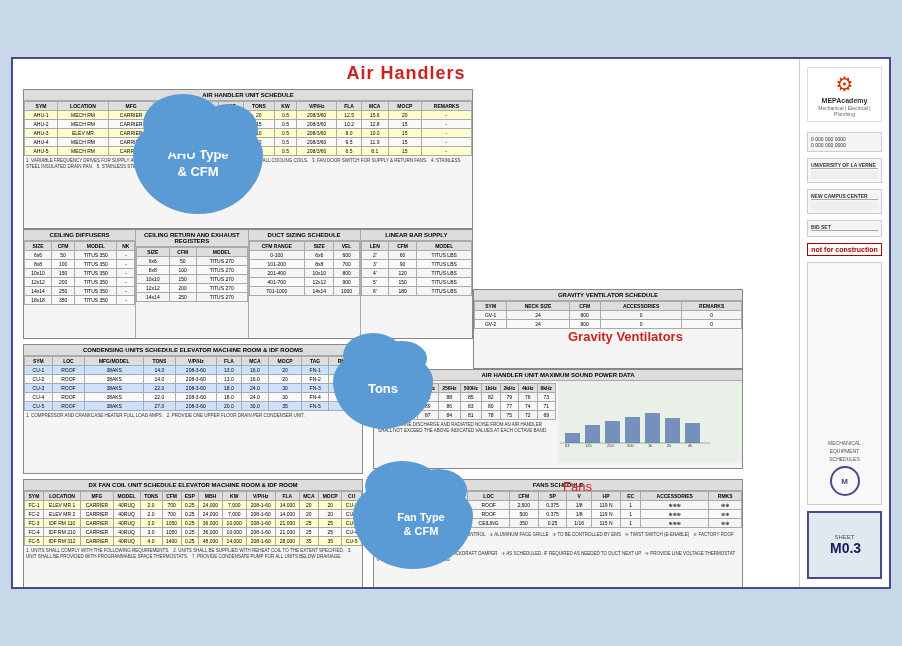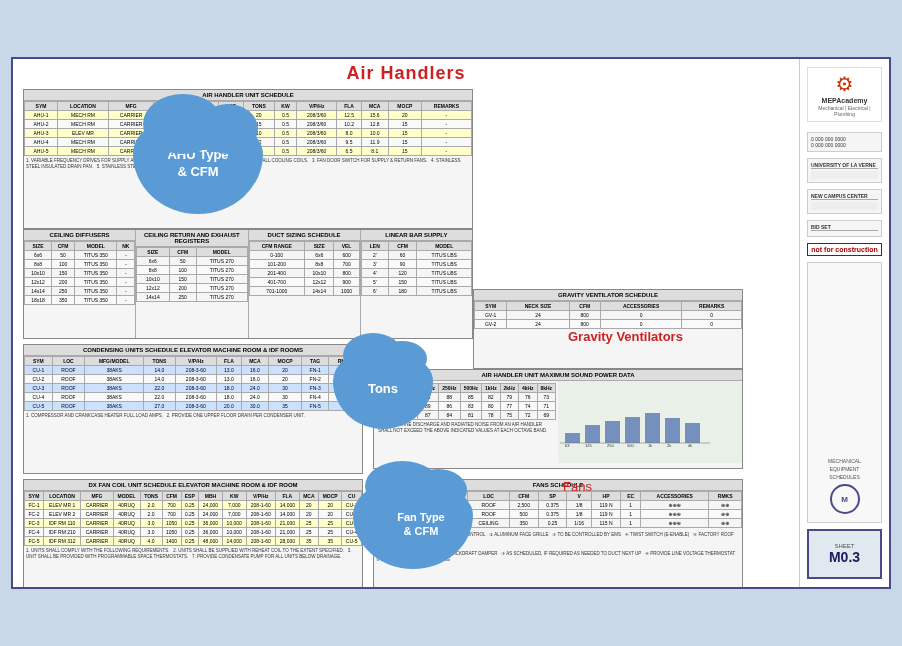--- a/index.html
+++ b/index.html
@@ -317,21 +317,21 @@
     .sidebar-info-block .info-label {
       font-weight: bold;
       font-size: 5px;
       border-bottom: 0.5px solid #aaa;
       margin-bottom: 2px;
     }
     .sidebar-sheet-block {
       width: 75px;
       background: #e0e8f0;
       border: 2px solid #4a4a8a;
-      padding: 12px;
+      padding: 21px;
       text-align: center;
     }
     .sidebar-sheet-block .sheet-label {
       font-size: 6px;
       color: #555;
     }
     .sidebar-sheet-block .sheet-number {
       font-size: 14px;
       font-weight: bold;
       color: #1a1a5e;

